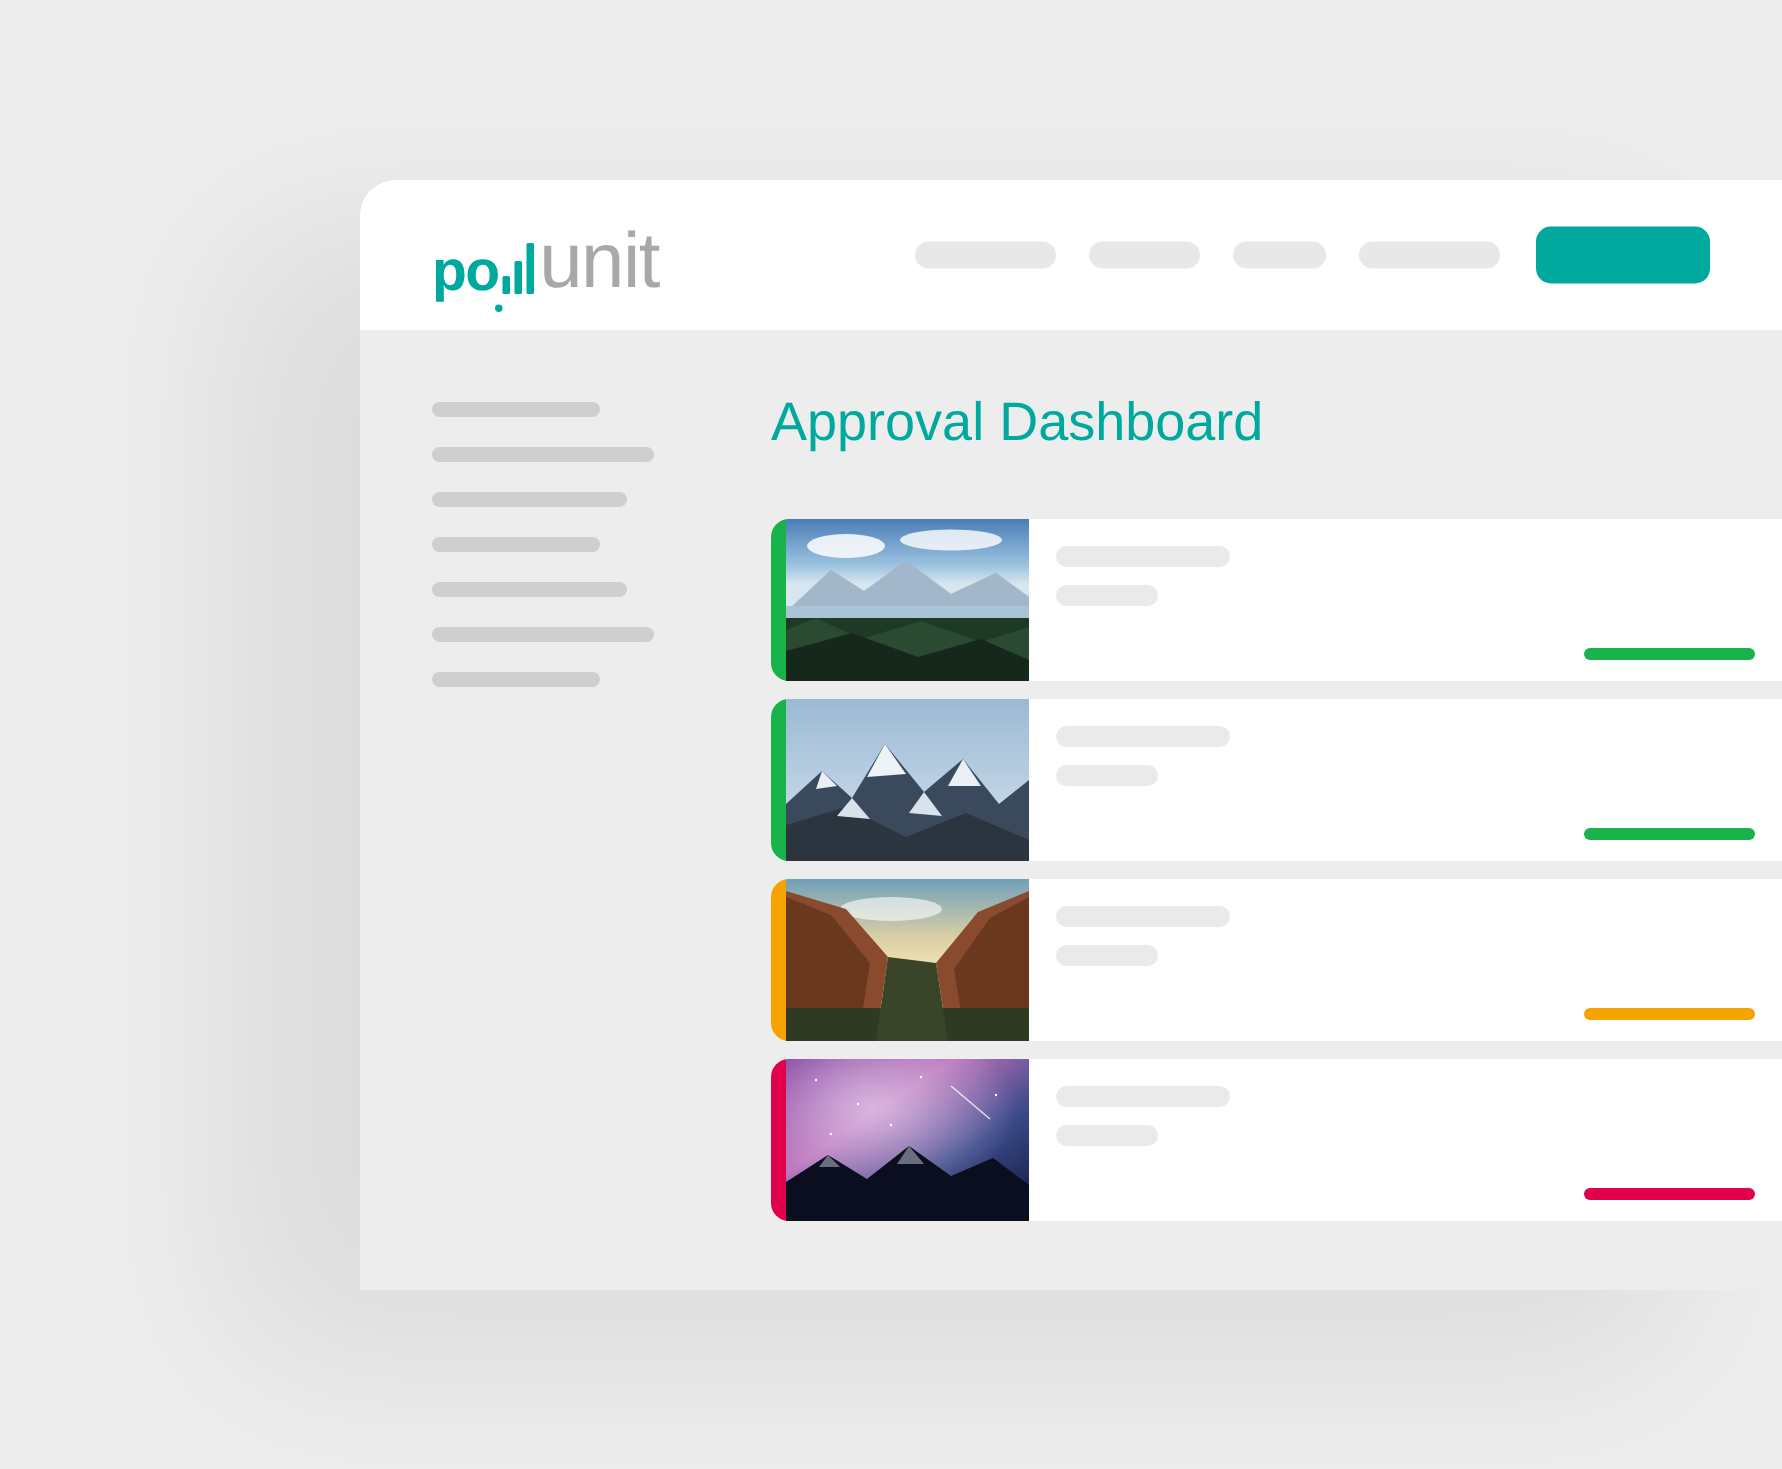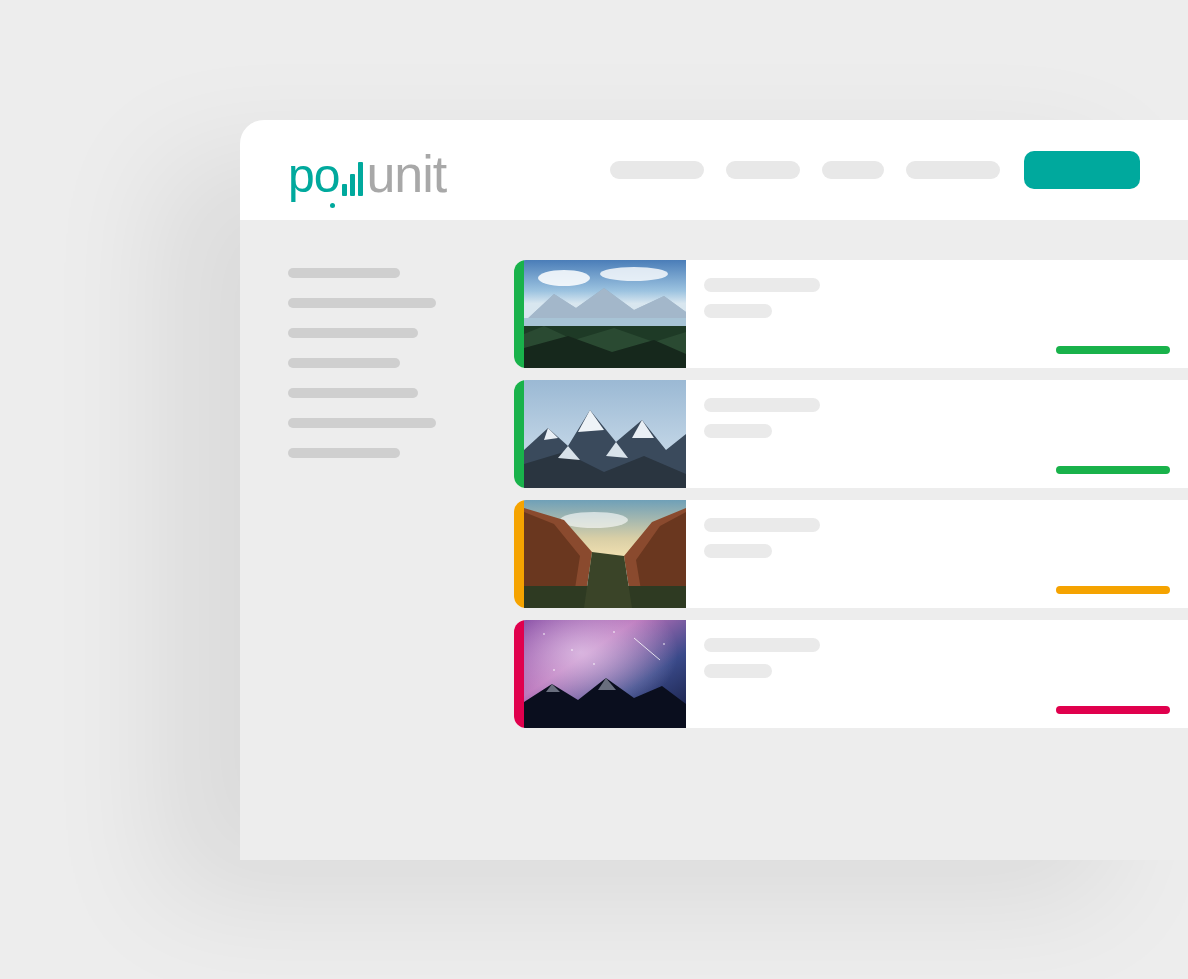--- a/index.html
+++ b/index.html
@@ -33,22 +33,22 @@
     padding: 0 48px;
   }
   .logo {
     display: flex;
     align-items: flex-end;
     gap: 2px;
     height: 60px;
     position: relative;
   }
   .logo-text-poll {
-    font-size: 48px;
-    font-weight: 400;
+    font-size: 38px;
+    font-weight: 700;
     color: #00a99d;
     letter-spacing: -1px;
     line-height: 1;
     margin-top: 32px;
   }
   .logo-bars {
     display: inline-flex;
     align-items: flex-end;
     gap: 3px;
     height: 34px;
@@ -200,20 +200,21 @@
       <div class="side-line s1"></div>
       <div class="side-line s2"></div>
       <div class="side-line s3"></div>
       <div class="side-line s4"></div>
       <div class="side-line s5"></div>
       <div class="side-line s6"></div>
       <div class="side-line s7"></div>
     </div>
 
     <div class="main">
+      <h1 class="page-title">Approval Dashboard</h1>
 
       <div class="cards">
 
         <div class="card">
           <div class="status-strip green"></div>
           <div class="thumb">
             <svg viewBox="0 0 162 108" preserveAspectRatio="xMidYMid slice">
               <defs>
                 <linearGradient id="sky1" x1="0" y1="0" x2="0" y2="1">
                   <stop offset="0" stop-color="#4a7db8"></stop>

